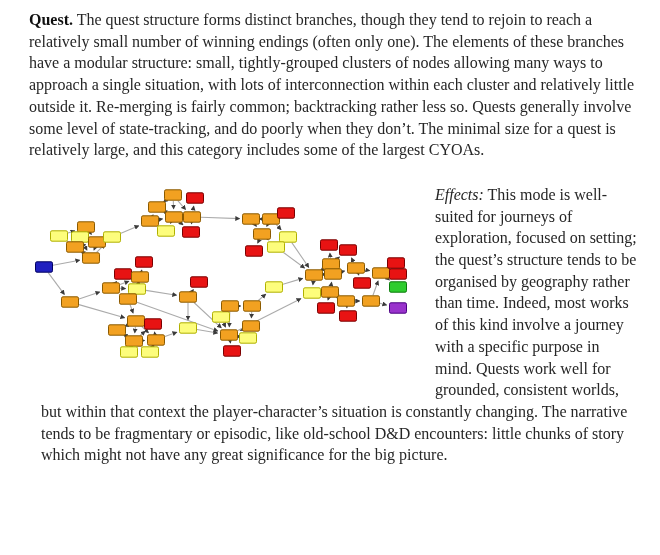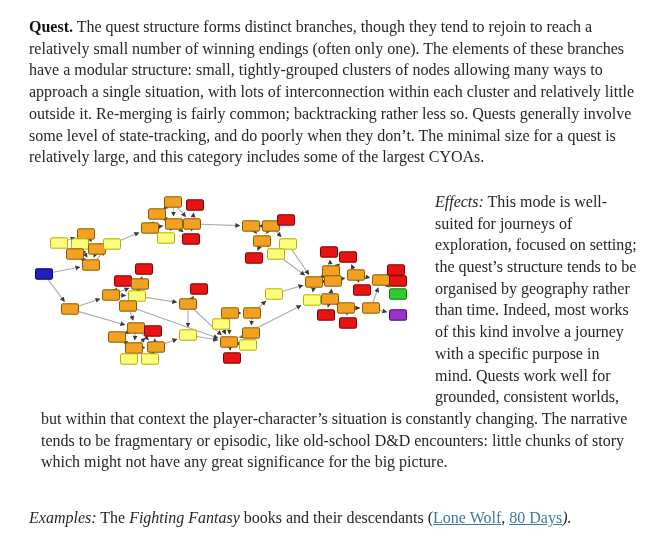--- a/index.html
+++ b/index.html
@@ -1,18 +1,18 @@
 <!DOCTYPE html>
 <html><head>
 <meta charset="utf-8">
 <style>
   html, body { margin: 0; padding: 0; background: #ffffff; }
   body { width: 660px; height: 555px; overflow: hidden; }
   .page {
-    padding: 16px 10px 0 29px;
+    padding: 9px 10px 0 29px;
     font-family: "Liberation Serif", serif;
     font-size: 16px;
     line-height: 21.7px;
     color: #262626;
   }
   .para { margin: 0; }
   .para .lead { font-weight: bold; color: #101010; }
   .fig-block { margin-top: 23px; }
   .fig-block::after { content: ""; display: block; clear: both; }
   svg.diagram { float: left; margin: 0 14px 6px 0; display: block; }
@@ -195,17 +195,14 @@
         <rect x="333.5" y="111.8" width="17" height="10.4" rx="1.5" fill="#f2a121" stroke="#8b5a00" stroke-width="1"></rect>
         <rect x="360.5" y="118.8" width="17" height="10.4" rx="1.5" fill="#9933cc" stroke="#4b0082" stroke-width="1"></rect>
         <rect x="288.5" y="118.8" width="17" height="10.4" rx="1.5" fill="#e81313" stroke="#7a0000" stroke-width="1"></rect>
         <rect x="310.5" y="126.8" width="17" height="10.4" rx="1.5" fill="#e81313" stroke="#7a0000" stroke-width="1"></rect>
       </svg>
     <p class="effects-para">
       <em>Effects:</em><span> This mode is well-suited for journeys of exploration, focused on setting; the quest’s structure tends to be organised by geography rather than time. Indeed, most works of this kind involve a journey with a specific purpose in mind. Quests work well for grounded, consistent worlds, but within that context the player-character’s situation is constantly changing. The narrative tends to be fragmentary or episodic, like old-school D&amp;D encounters: little chunks of story which might not have any great significance for the big picture.</span>
     </p>
   </div>
 
-  <p class="examples-para">
-    <em>Examples:</em><span> The </span><em>Fighting Fantasy</em><span> books and their descendants (</span><a href="#">Lone Wolf</a><span>, </span><a href="#">80 Days</a><em>).</em>
-  </p>
 
 </div>
 
 </body></html>

